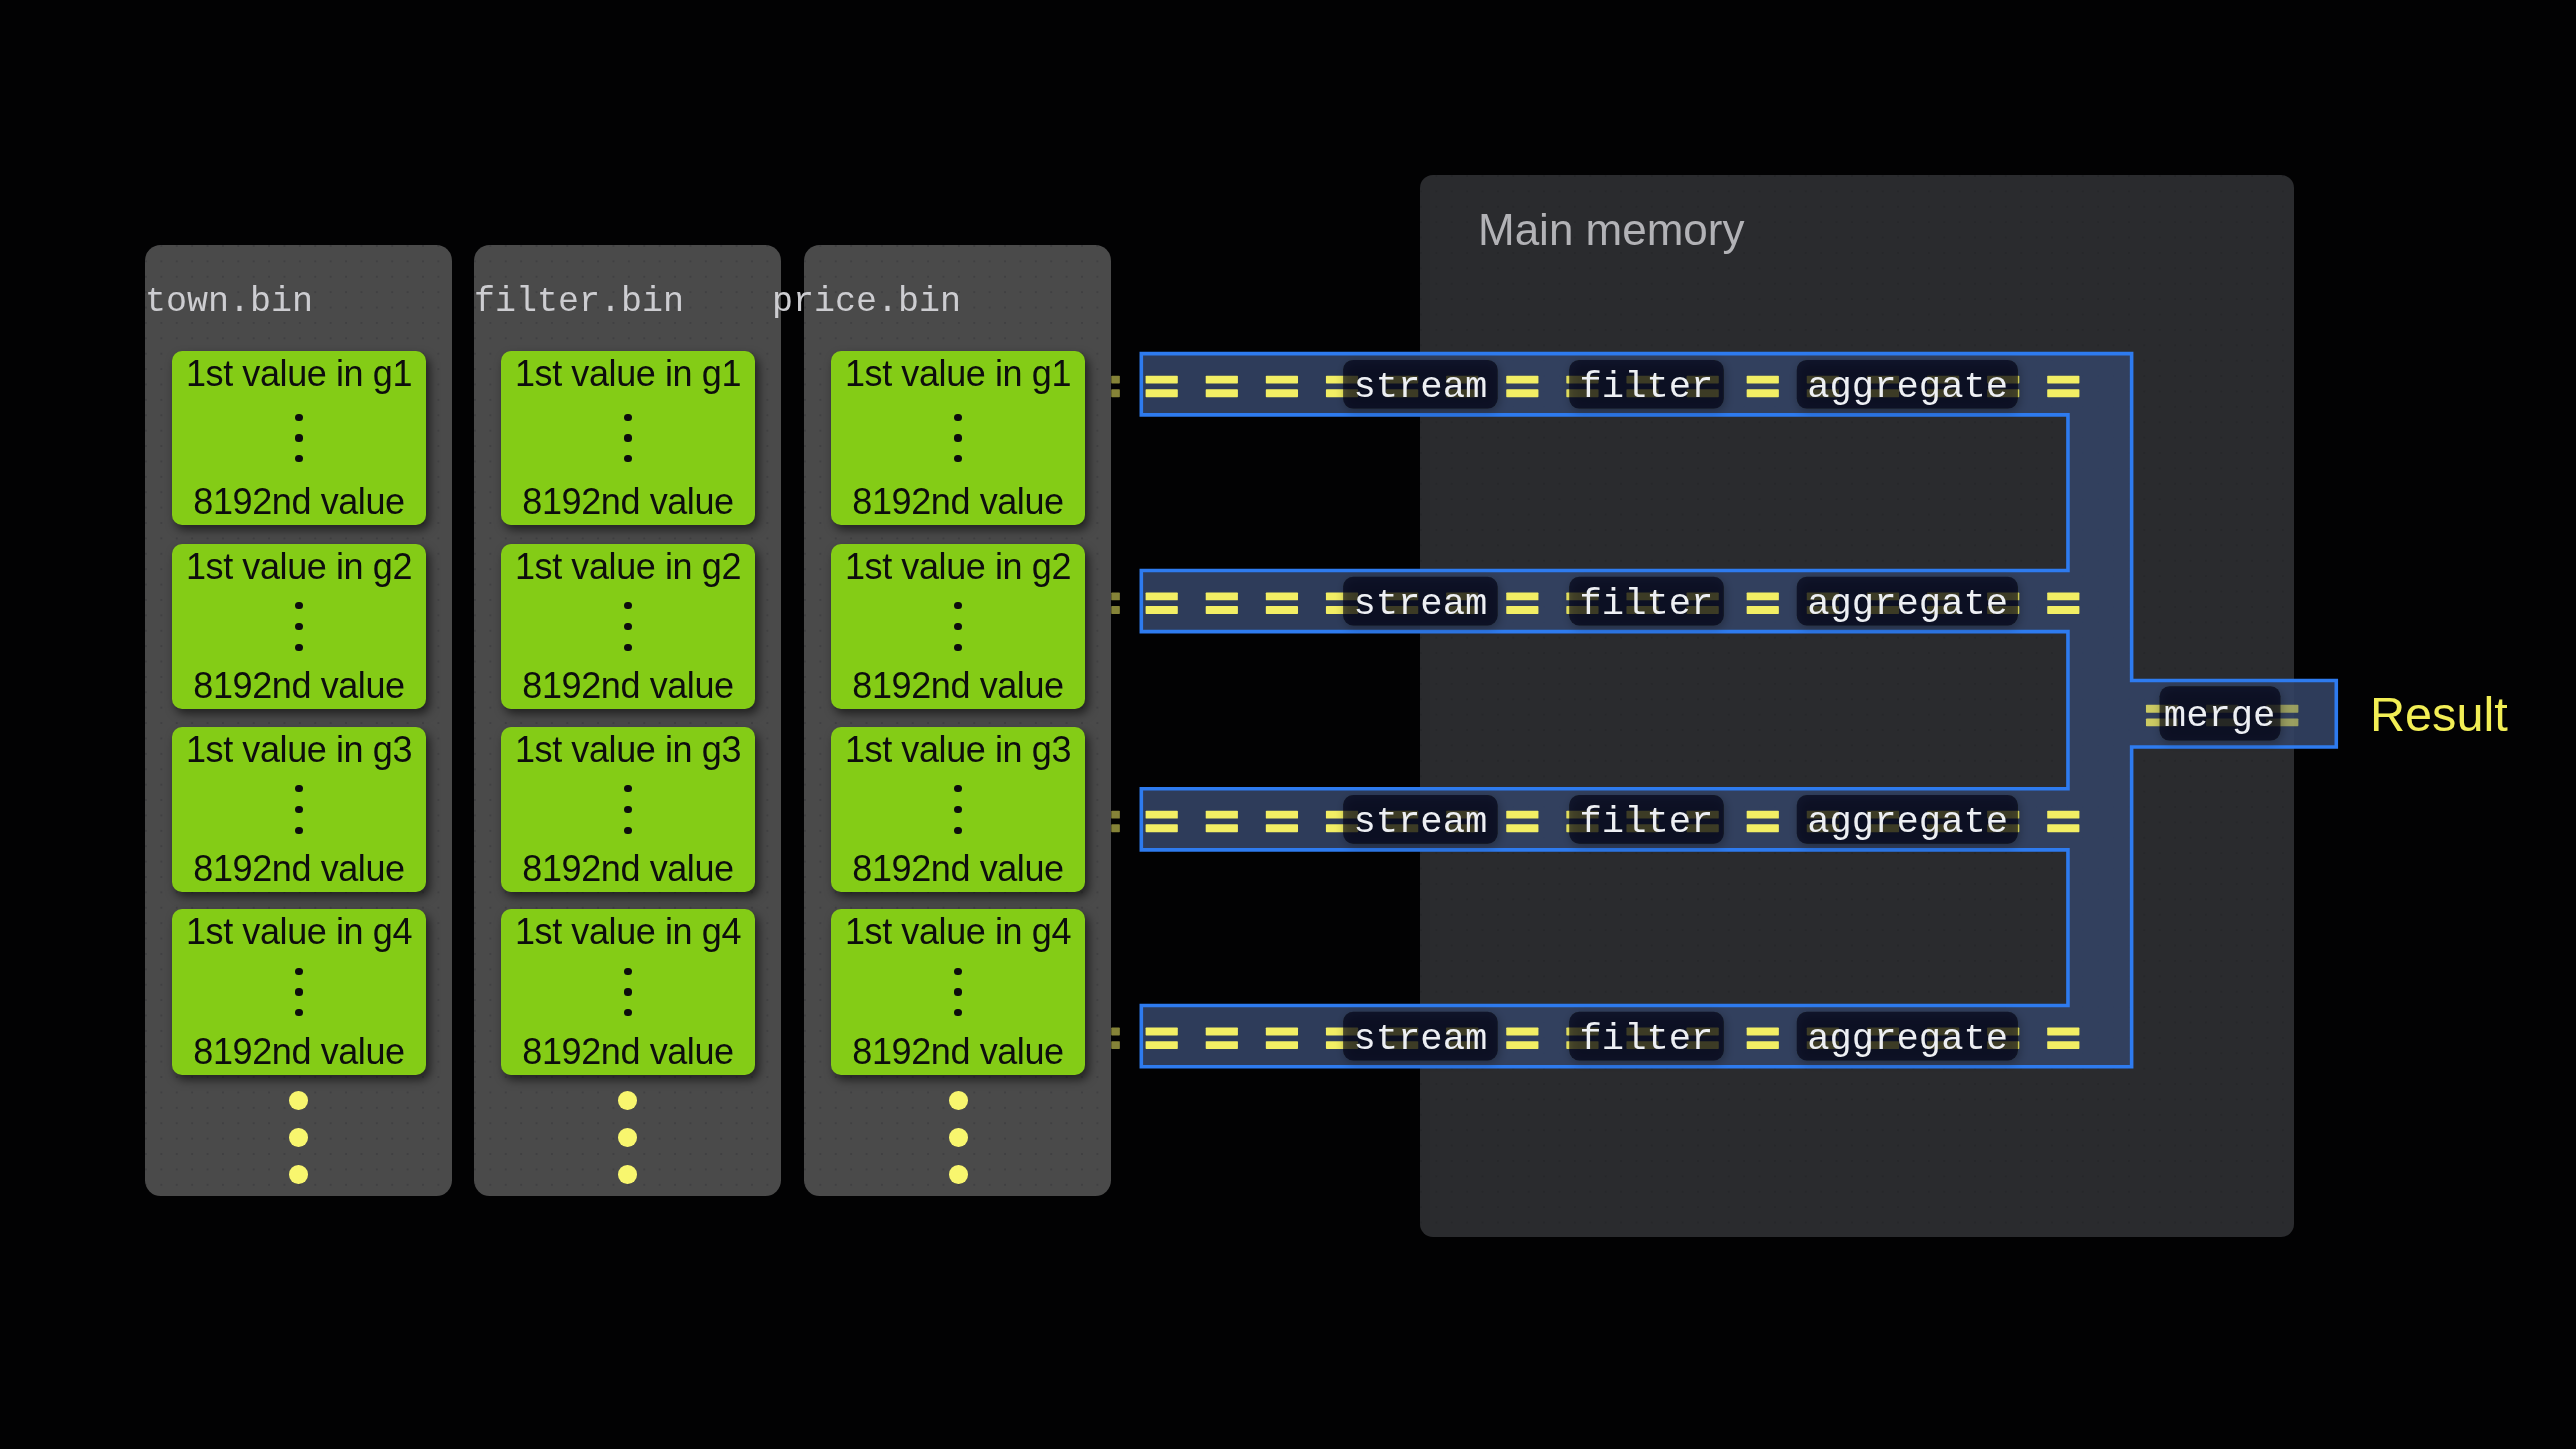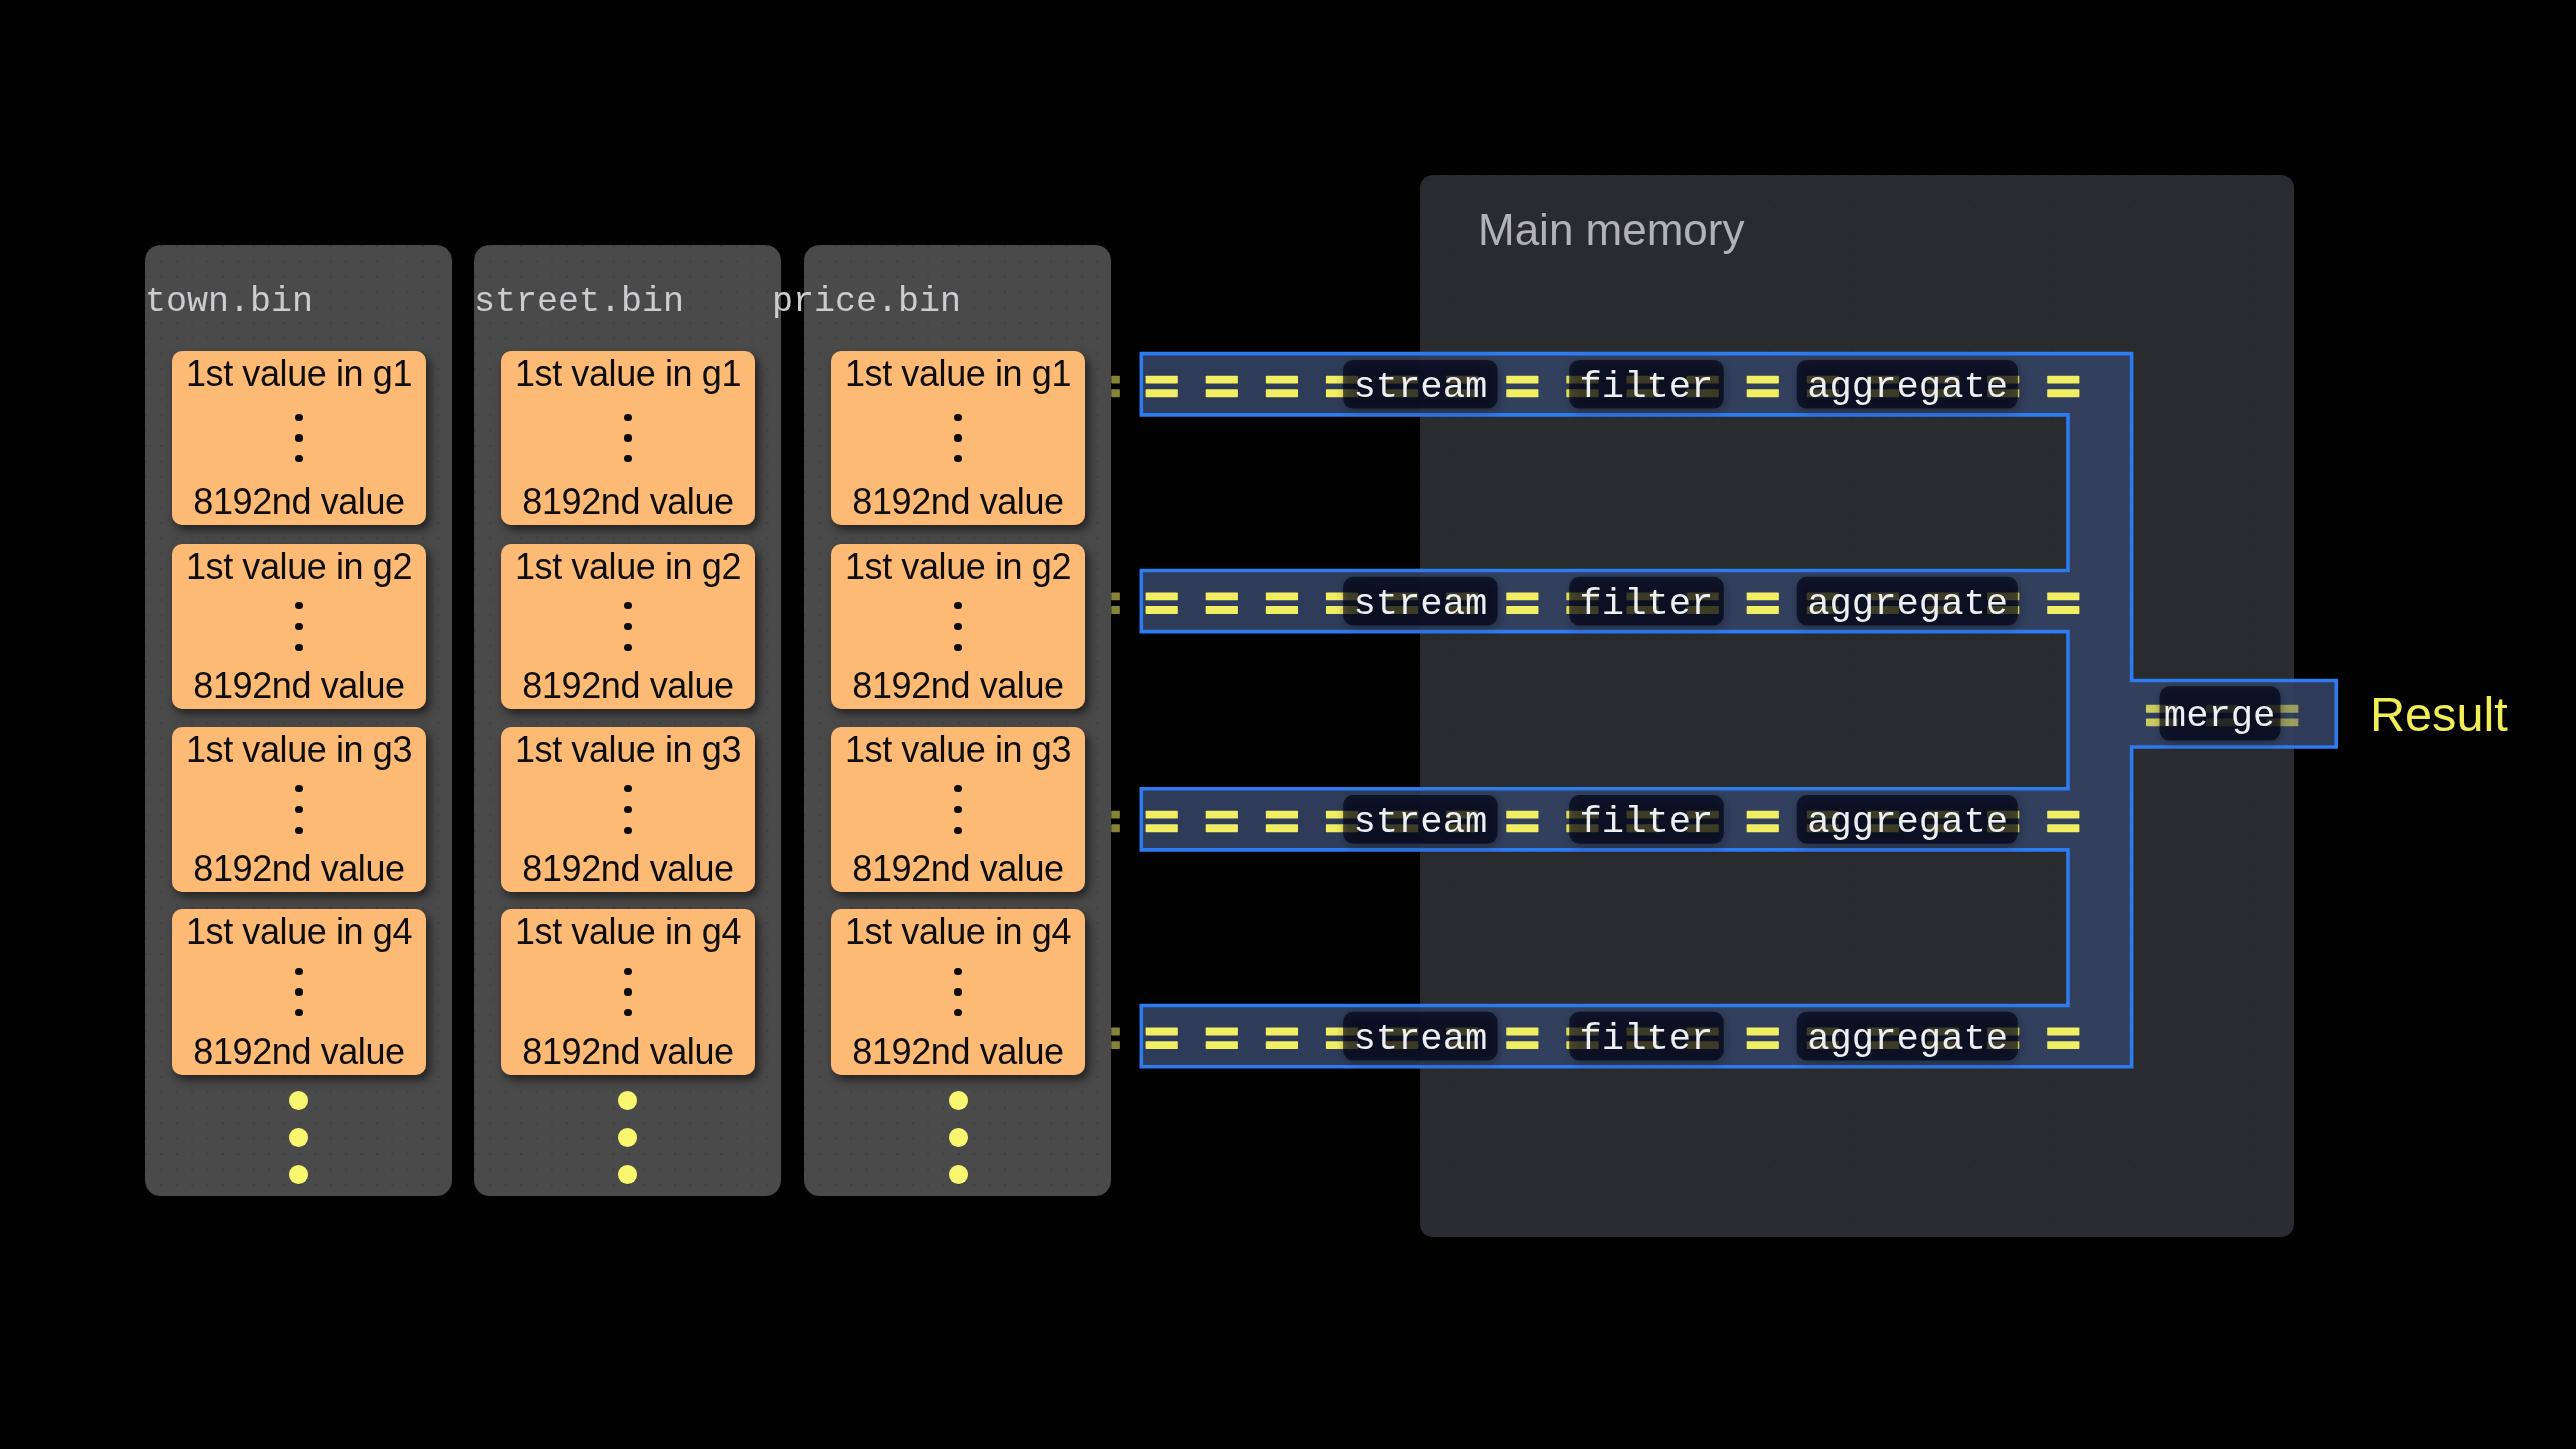--- a/index.html
+++ b/index.html
@@ -10,21 +10,21 @@
   background-image: radial-gradient(circle 1.1px at 1.1px 1.1px, #404042 98%, transparent 100%);
   background-size: 15.4px 15.4px;
   border-radius: 15.7px;
 }
 .ptitle {
   position:absolute; top:282px; width:359px; text-align:left;
   font-family:"Liberation Mono", monospace; font-size:35px; color:#cdcdd1;
 }
 .ybox {
   position:absolute; width:254px;
-  background:#fdba74; border-radius:10px;
+  background:#84cc16; border-radius:10px;
   box-shadow: 3.6px 5px 10px rgba(0,0,0,0.55);
   display:flex; flex-direction:column; align-items:center; justify-content:space-between;
   padding:5px 0 5px 0;
   font-size:36px; letter-spacing:-0.4px; color:#0d0d0d; text-align:center;
 }
 .ybox .t { line-height:36px; white-space:nowrap; }
 .idots { display:flex; flex-direction:column; gap:13.6px; }
 .idots span { width:7.2px; height:7.2px; border-radius:50%; background:#0d0d0d; }
 .bdots { position:absolute; display:flex; flex-direction:column; gap:18.6px; }
 .bdots span { width:18.6px; height:18.6px; border-radius:50%; background:#f8f66e; }
@@ -81,21 +81,21 @@
       <span></span>
     </div>
     <div class="t">8192nd value</div>
   </div>
 <div class="bdots" style="left:289px; top:1091px">
     <span></span>
     <span></span>
     <span></span>
   </div>
 <div class="panel" style="left:474px"></div>
-<div class="ptitle" style="left:474px">street.bin</div>
+<div class="ptitle" style="left:474px">filter.bin</div>
 <div class="ybox" style="left:501px; top:351px; height:174px">
     <div class="t">1st value in g1</div>
     <div class="idots">
       <span></span>
       <span></span>
       <span></span>
     </div>
     <div class="t">8192nd value</div>
   </div>
 <div class="ybox" style="left:501px; top:544px; height:165px">

